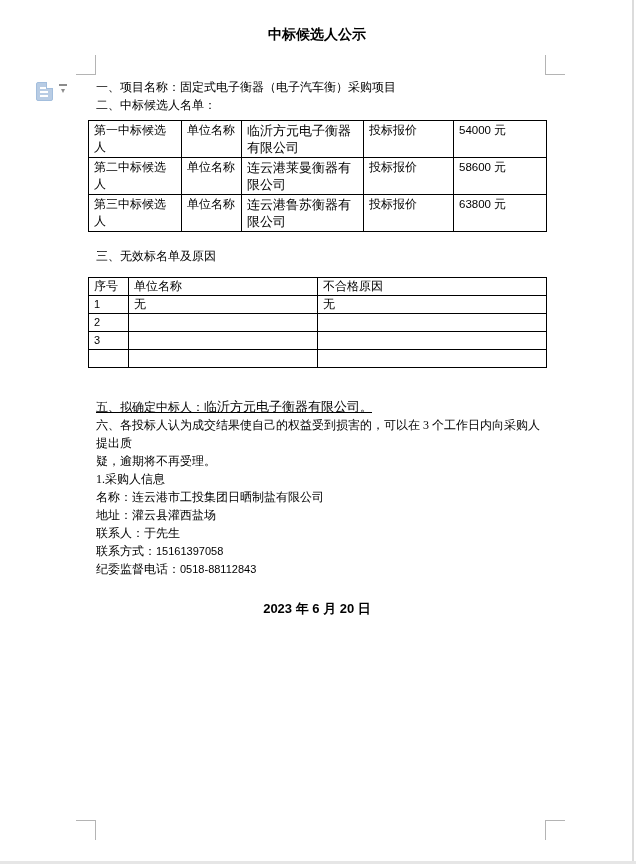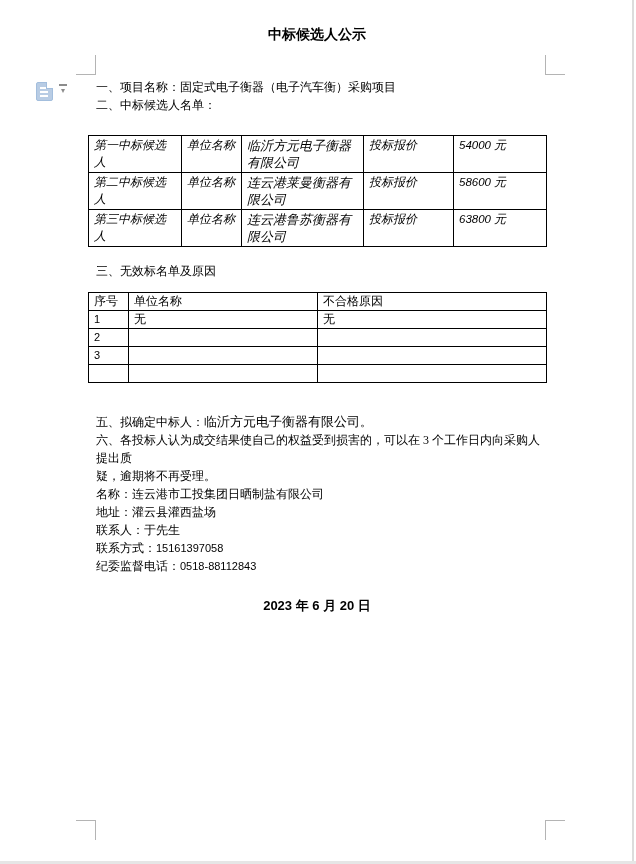--- a/index.html
+++ b/index.html
@@ -35,39 +35,39 @@
   .content { position:absolute; left:88px; top:0; width:458px; }
   .doc-title { margin-top:80px; text-align:center; font-weight:bold; font-size:15px; line-height:18px; }
   .doc-subtitle { margin-top:26px; text-align:center; font-weight:bold; font-size:14px; line-height:17px; }
   .para { font-size:12px; line-height:18px; padding-left:8px; }
   .para.first { margin-top:35px; }
   .hei { font-family:"Liberation Sans", sans-serif; font-size:13px; }
 
   table { border-collapse:collapse; width:458px; table-layout:fixed; }
   td, th { border:1px solid #000; font-size:12px; font-weight:normal; text-align:left;
     vertical-align:top; padding:1px 5px; line-height:17px; overflow:hidden; }
-  .tbl-candidates { margin-top:21px;font-style:italic; }
+  .tbl-candidates { margin-top:6px; }
   .tbl-candidates td { height:36px; }
   .tbl-candidates col.c-rank  { width:93px; }
   .tbl-candidates col.c-ul    { width:60px; }
   .tbl-candidates col.c-comp  { width:122px; }
   .tbl-candidates col.c-pl    { width:90px; }
   .tbl-candidates col.c-price { width:93px; }
   .tbl-candidates .company { font-family:"Liberation Sans", sans-serif; font-size:13px; line-height:17px; }
   .price-num { font-family:"Liberation Sans", sans-serif; font-size:11.5px; }
 
   .sec3 { margin-top:15px; }
   .tbl-invalid { margin-top:12px; }
   .tbl-invalid td, .tbl-invalid th { height:18px; line-height:15px; }
   .tbl-invalid col.c-no   { width:40px; }
   .tbl-invalid col.c-name { width:189px; }
   .tbl-invalid col.c-why  { width:229px; }
   .num { font-family:"Liberation Sans", sans-serif; font-size:11px; }
 
-  .sec5 { margin-top:30px; }
+  .sec5 { margin-top:30px;text-decoration:underline; }
   .doc-date { margin-top:22px; text-align:center; font-weight:bold; font-size:13px;
     font-family:"Liberation Sans", sans-serif; }
 </style>
 </head>
 <body>
 
 <div class="page">
 
   <div class="paste-btn">
     <span class="clipboard"></span>
@@ -152,20 +152,21 @@
           <td class="num"></td>
           <td></td>
           <td></td>
         </tr>
       </tbody>
     </table>
 
     <div class="para sec5"><span>五、拟确定中标人：</span><span class="hei">临沂方元电子衡器有限公司</span><span>。</span></div>
     <div class="para">六、各投标人认为成交结果使自己的权益受到损害的，可以在 3 个工作日内向采购人提出质</div>
     <div class="para">疑，逾期将不再受理。</div>
+    <div class="para">1.采购人信息</div>
     <div class="para">名称：连云港市工投集团日晒制盐有限公司</div>
     <div class="para">地址：灌云县灌西盐场</div>
     <div class="para">联系人：于先生</div>
     <div class="para"><span>联系方式：</span><span class="num">15161397058</span></div>
     <div class="para"><span>纪委监督电话：</span><span class="num">0518-88112843</span></div>
 
     <div class="doc-date">2023 年 6 月 20 日</div>
   </div>
 
   <div class="page-right-edge"></div>

